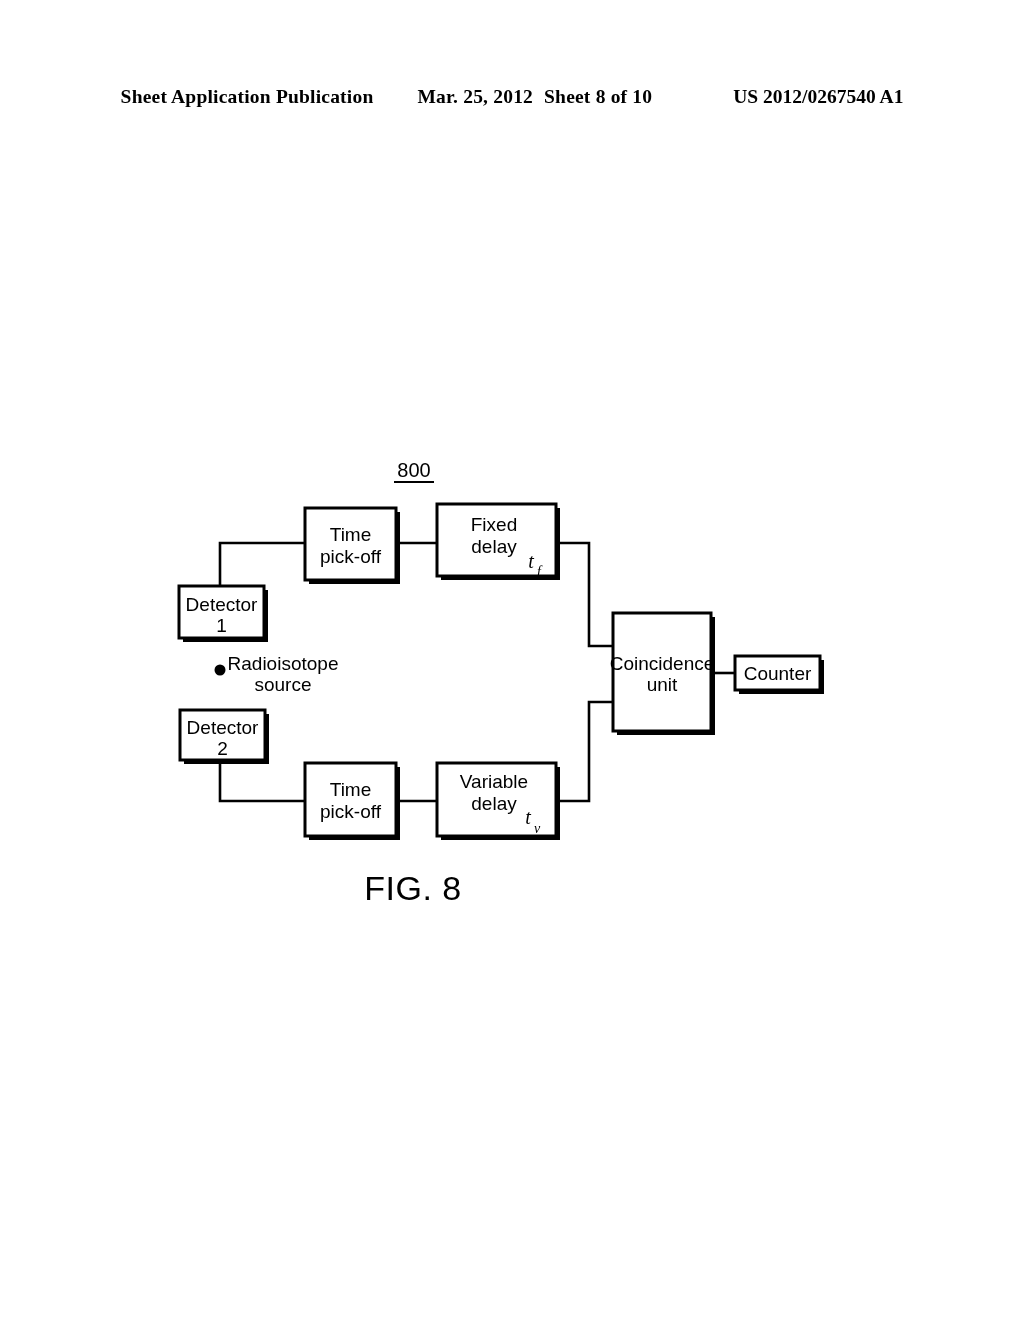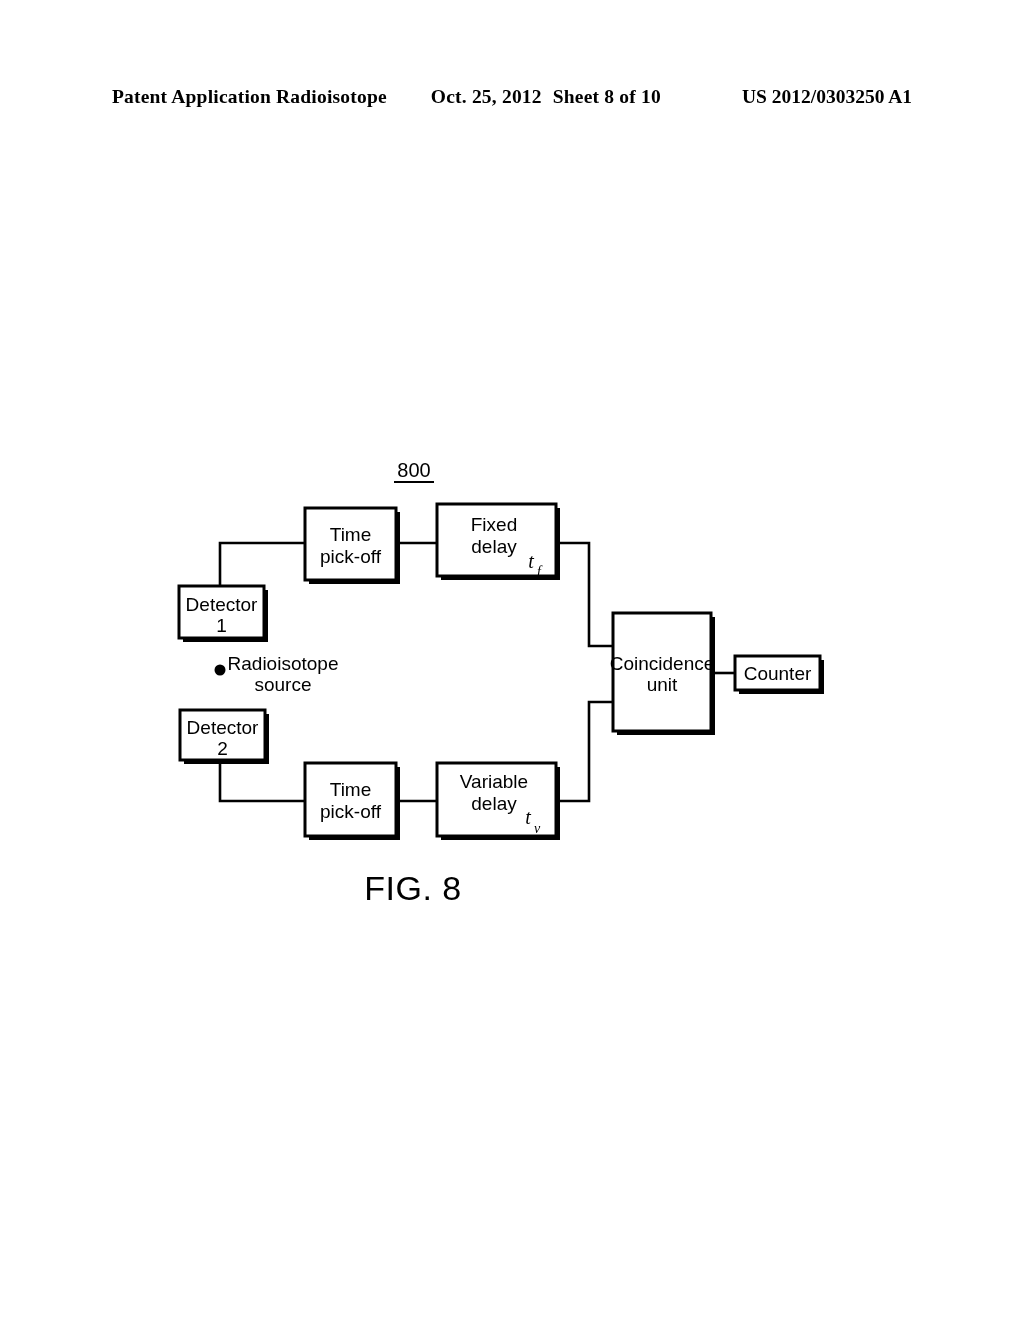--- a/index.html
+++ b/index.html
@@ -120,24 +120,24 @@
   }
   .underline-rule {
     stroke: #000000;
     stroke-width: 2.2;
   }
 </style>
 </head>
 <body>
 
 <div id="page-header">
-  <span class="hdr-pub">Patent Application Radioisotope</span>
-  <span class="hdr-date">Oct. 25, 2012</span>
+  <span class="hdr-pub">Sheet Application Publication</span>
+  <span class="hdr-date">Mar. 25, 2012</span>
   <span class="hdr-sheet">Sheet 8 of 10</span>
-  <span class="hdr-patno">US 2012/0303250 A1</span>
+  <span class="hdr-patno">US 2012/0267540 A1</span>
 </div>
 
 <div id="figure-area">
 <svg id="figure-svg" width="1024" height="1320" viewBox="0 0 1024 1320">
 
   <g>
     <text class="ref-num" x="414" y="477">800</text>
     <line class="underline-rule" x1="394" y1="482" x2="434" y2="482"></line>
   </g>
 

